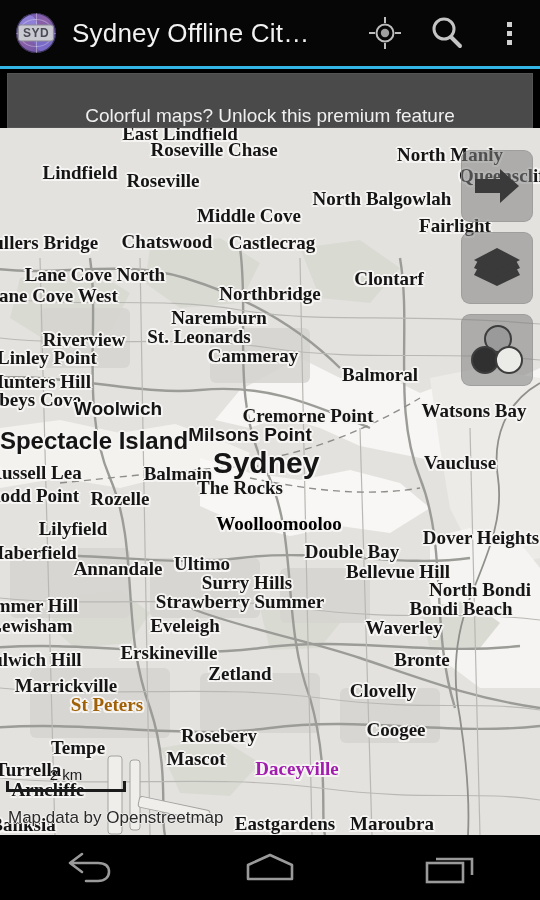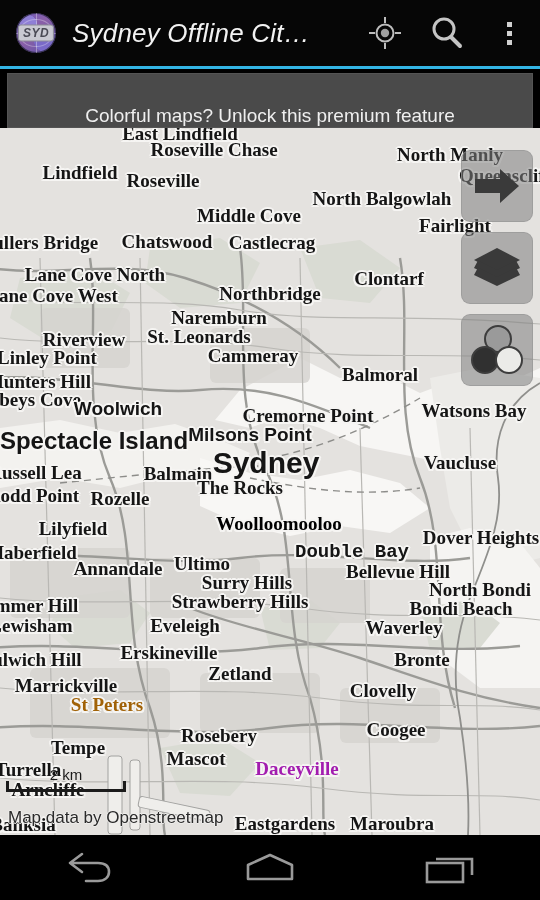--- a/index.html
+++ b/index.html
@@ -4,21 +4,21 @@
 <style>
   * { margin:0; padding:0; box-sizing:border-box; }
   html,body { width:540px; height:900px; overflow:hidden; background:#000; }
   body { font-family:"Liberation Sans", sans-serif; }
 
   #app { position:relative; width:540px; height:900px; background:#000; overflow:hidden; }
 
   
   #actionbar {
     position:absolute; left:0; top:0; width:540px; height:66px;
-    background:#060606; display:flex; align-items:center;font-style:italic;
+    background:#060606; display:flex; align-items:center;
   }
   #app-icon {
     width:40px; height:40px; margin-left:16px; border-radius:50%;
     position:relative; overflow:hidden; flex:0 0 auto;
     background:
       radial-gradient(circle at 30% 28%, #8f7fd6 0 22%, transparent 23%),
       radial-gradient(circle at 72% 70%, #7a6ac8 0 26%, transparent 27%),
       linear-gradient(135deg,#6d5fc0 0%,#8a5fa8 45%,#5c54a8 100%);
     box-shadow:inset 0 0 0 1px #3a3358;
   }
@@ -282,26 +282,26 @@
         <div class="lbl" style="left: 136px; top: 346px; font-size: 19px; color: rgb(21, 21, 21); margin-left: 42px;">Balmain</div>
         <div class="lbl" style="left: 240px; top: 360px; font-size: 19px; color: rgb(21, 21, 21);">The Rocks</div>
         <div class="lbl" style="left: 33px; top: 368px; font-size: 19px; color: rgb(21, 21, 21);">Rodd Point</div>
         <div class="lbl" style="left: 120px; top: 371px; font-size: 19px; color: rgb(21, 21, 21);">Rozelle</div>
         <div class="lbl" style="left: 73px; top: 401px; font-size: 19px; color: rgb(21, 21, 21);">Lilyfield</div>
         <div class="lbl" style="left: 279px; top: 396px; font-size: 19px; color: #000000;">Woolloomooloo</div>
         <div class="lbl" style="left: 481px; top: 410px; font-size: 19px; color: rgb(21, 21, 21);">Dover Heights</div>
         <div class="lbl" style="left: 33px; top: 425px; font-size: 19px; color: rgb(21, 21, 21);">Haberfield</div>
         <div class="lbl" style="left: 118px; top: 441px; font-size: 19px; color: rgb(21, 21, 21);">Annandale</div>
         <div class="lbl" style="left: 202px; top: 436px; font-size: 19px; color: rgb(21, 21, 21);">Ultimo</div>
-        <div class="lbl" style="left: 352px; top: 424px; font-size: 19px; color: rgb(21, 21, 21); font-family: Liberation Mono, monospace;">Double Bay</div>
+        <div class="lbl" style="left: 352px; top: 424px; font-size: 19px; color: rgb(21, 21, 21);">Double Bay</div>
         <div class="lbl" style="left: 398px; top: 444px; font-size: 19px; color: rgb(21, 21, 21);">Bellevue Hill</div>
         <div class="lbl" style="left: 247px; top: 455px; font-size: 19px; color: rgb(21, 21, 21);">Surry Hills</div>
         <div class="lbl" style="left: 480px; top: 462px; font-size: 19px; color: rgb(21, 21, 21);">North Bondi</div>
         <div class="lbl" style="left: 26px; top: 478px; font-size: 19px; color: rgb(21, 21, 21);">Summer Hill</div>
-        <div class="lbl" style="left: 240px; top: 474px; font-size: 19px; color: rgb(21, 21, 21);">Strawberry Hills</div>
+        <div class="lbl" style="left: 240px; top: 474px; font-size: 19px; color: rgb(21, 21, 21);">Strawberry Summer</div>
         <div class="lbl" style="left: 461px; top: 481px; font-size: 19px; color: rgb(21, 21, 21);">Bondi Beach</div>
         <div class="lbl" style="left: 31px; top: 498px; font-size: 19px; color: rgb(21, 21, 21);">Lewisham</div>
         <div class="lbl" style="left: 185px; top: 498px; font-size: 19px; color: rgb(21, 21, 21);">Eveleigh</div>
         <div class="lbl" style="left: 404px; top: 500px; font-size: 19px; color: rgb(21, 21, 21);">Waverley</div>
         <div class="lbl" style="left: 30px; top: 532px; font-size: 19px; color: rgb(21, 21, 21);">Dulwich Hill</div>
         <div class="lbl" style="left: 169px; top: 525px; font-size: 19px; color: rgb(21, 21, 21);">Erskineville</div>
         <div class="lbl" style="left: 240px; top: 546px; font-size: 19px; color: rgb(21, 21, 21);">Zetland</div>
         <div class="lbl" style="left: 422px; top: 532px; font-size: 19px; color: rgb(21, 21, 21);">Bronte</div>
         <div class="lbl" style="left: 66px; top: 558px; font-size: 19px; color: rgb(21, 21, 21);">Marrickville</div>
         <div class="lbl" style="left: 383px; top: 563px; font-size: 19px; color: rgb(21, 21, 21);">Clovelly</div>

